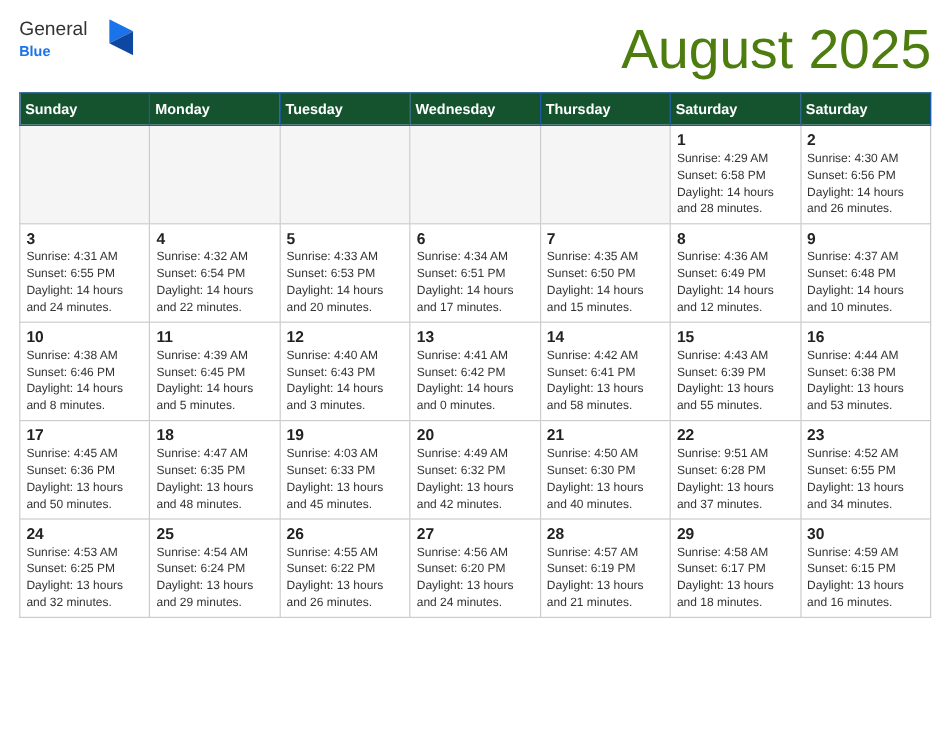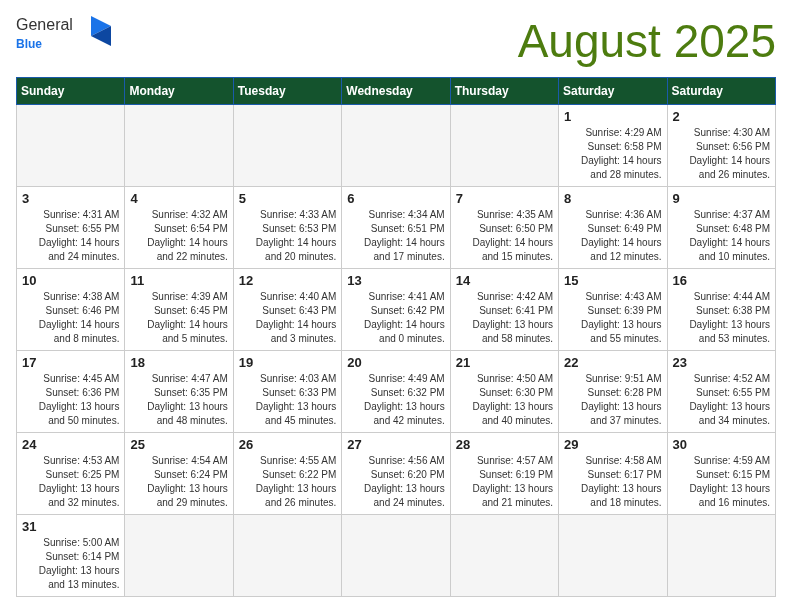--- a/index.html
+++ b/index.html
@@ -65,21 +65,20 @@
       font-size: 13px;
       font-weight: bold;
       color: #222;
       display: block;
       margin-bottom: 2px;
     }
     .day-info {
       font-size: 10px;
       color: #333;
       line-height: 1.4;
-      text-align: right;
     }
   </style>
 </head>
 <body>
 
 <div class="header-area">
   <div class="logo">
       <div style="display: flex; align-items: center; gap: 18px;">
         <div style="line-height: 1.15;"><span style="font-size: 16px; color: rgb(51, 51, 51); font-family: Arial, sans-serif;">General</span><br><span style="font-size: 12px; color: rgb(26, 115, 232); font-family: Liberation Sans, sans-serif; font-weight: bold;">Blue</span></div>
         <svg width="20" height="36" viewBox="0 0 20 36">
@@ -294,34 +293,20 @@
 Sunset: 6:17 PM
 Daylight: 13 hours and 18 minutes.</div>
         </td>
         <td>
           <span class="day-number">30</span>
           <div class="day-info">Sunrise: 4:59 AM
 Sunset: 6:15 PM
 Daylight: 13 hours and 16 minutes.</div>
         </td>
       </tr>
-      <tr>
-        <td>
-          <span class="day-number">31</span>
-          <div class="day-info">Sunrise: 5:00 AM
-Sunset: 6:14 PM
-Daylight: 13 hours and 13 minutes.</div>
-        </td>
-        <td class="empty"></td>
-        <td class="empty"></td>
-        <td class="empty"></td>
-        <td class="empty"></td>
-        <td class="empty"></td>
-        <td class="empty"></td>
-      </tr>
     </tbody>
 </table>
 
 <style>
   .logo {
     flex-direction: column;
     align-items: flex-start;
   }
 </style>
 

